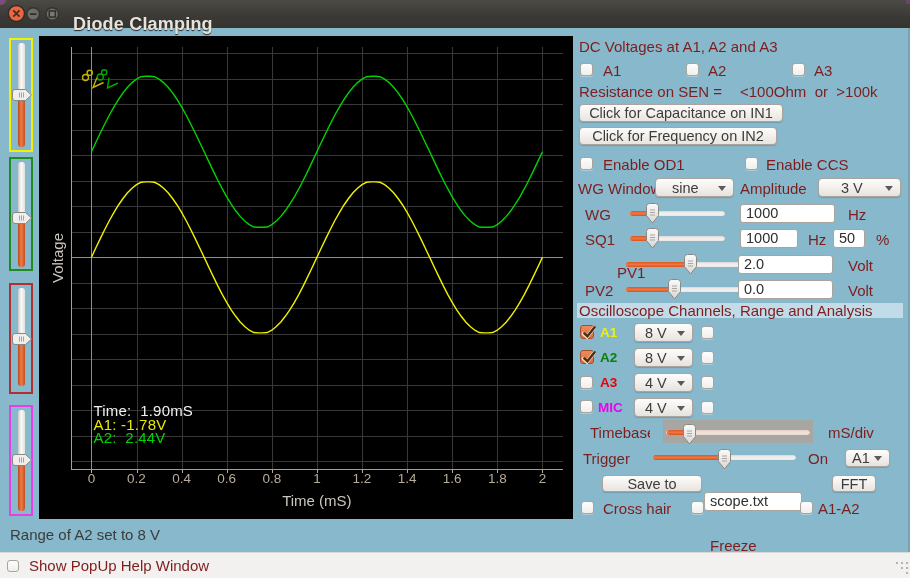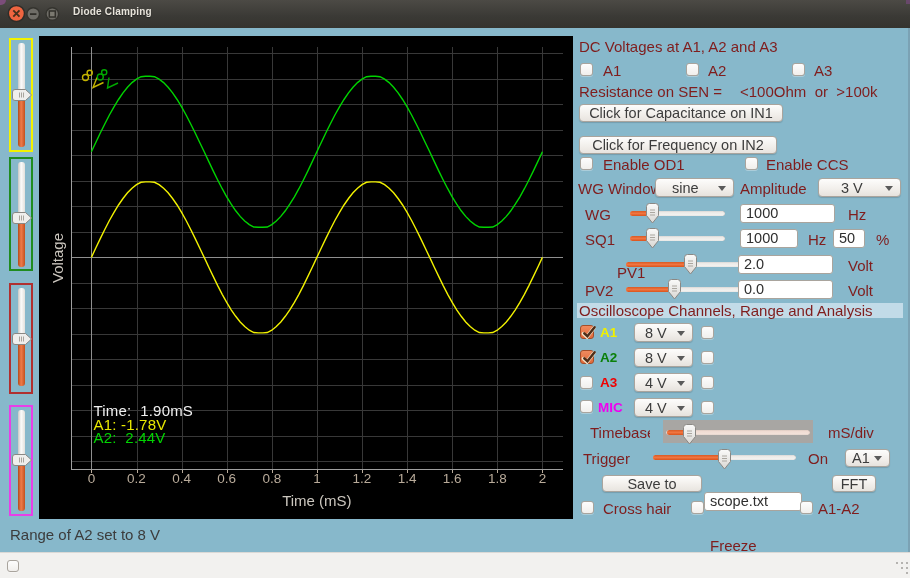--- a/index.html
+++ b/index.html
@@ -2,21 +2,21 @@
 <html><head>
 <meta charset="utf-8">
 <style>
 html,body{margin:0;padding:0;}
 body{width:910px;height:578px;overflow:hidden;font-family:"Liberation Sans",sans-serif;position:relative;background:#87b8cb;}
 #titlebar{position:absolute;left:0;top:0;width:910px;height:28px;background:linear-gradient(#4c4a45,#3a3935 60%,#35342f);}
 #titlebar .corner{position:absolute;left:0;top:0;width:6px;height:5px;background:#7b4d7a;border-bottom-right-radius:5px;}
 #titlebar .corner2{position:absolute;right:0;top:0;width:4px;height:4px;background:#68486a;}
 
 
-#wtitle{position:absolute;left:73px;top:6px;font-size:10px;font-weight:bold;color:#e7e3da;text-shadow:0 1px 1px #222;letter-spacing:0.2px;}
+#wtitle{position:absolute;left:73px;top:14px;font-size:18px;font-weight:bold;color:#e7e3da;text-shadow:0 1px 1px #222;letter-spacing:0.2px;}
 #plot{position:absolute;left:39px;top:36px;width:534px;height:483px;background:#000;}
 .vbox{position:absolute;width:20px;height:110px;box-sizing:content-box;border-width:2px;border-style:solid;}
 .groove-top{position:absolute;width:6.5px;border-radius:3px;background:linear-gradient(90deg,#c9c7c3,#fbfbfa 45%,#e2e0dc);}
 .groove-bot{position:absolute;width:6.5px;border-radius:3px;background:linear-gradient(90deg,#b44a1a,#ef7b4b 45%,#c35220);}
 .vhandle{position:absolute;}
 .label{position:absolute;font-size:15px;line-height:16px;color:#7f1d1d;white-space:pre;}
 .cb{position:absolute;width:13px;height:13px;box-sizing:border-box;background:linear-gradient(#fdfdfd,#f1efec);border:1px solid #a9a49d;border-radius:3px;box-shadow:0 1px 0 rgba(255,255,255,0.3);}
 .cbc{position:absolute;width:14px;height:14px;box-sizing:border-box;background:linear-gradient(#ef8a5e,#e26a3a);border:1px solid #a34e2a;border-radius:3px;}
 .btn{position:absolute;box-sizing:border-box;background:linear-gradient(#fdfdfc,#f1eeea 60%,#e8e4df);border:1px solid #a9a49d;border-radius:4px;font-size:14.5px;color:#3c3c3c;text-align:center;box-shadow:0 1px 1px rgba(0,0,0,0.15);}
 .combo{position:absolute;box-sizing:border-box;background:linear-gradient(#fdfdfc,#f1eeea 60%,#e6e2dd);border:1px solid #a9a49d;border-radius:4px;font-size:14.5px;color:#3c3c3c;box-shadow:0 1px 1px rgba(0,0,0,0.15);}
@@ -166,21 +166,21 @@
 <div class="label" style="left:579px;top:39px;">DC Voltages at A1, A2 and A3</div>
 <div class="cb" style="left:580px;top:63px;"></div>
 <div class="label" style="left:603px;top:63px;">A1</div>
 <div class="cb" style="left:686px;top:63px;"></div>
 <div class="label" style="left:708px;top:63px;">A2</div>
 <div class="cb" style="left:792px;top:63px;"></div>
 <div class="label" style="left:814px;top:63px;">A3</div>
 <div class="label" style="left:579px;top:84px;">Resistance on SEN =</div>
 <div class="label" style="left:740px;top:84px;">&lt;100Ohm  or  &gt;100k</div>
 <div class="btn" style="left:579px;top:104px;width:204px;height:18px;line-height:17px;">Click for Capacitance on IN1</div>
-<div class="btn" style="left:579px;top:127px;width:198px;height:18px;line-height:17px;margin-top:9px;">Click for Frequency on IN2</div>
+<div class="btn" style="left:579px;top:127px;width:198px;height:18px;line-height:17px;">Click for Frequency on IN2</div>
 <div class="cb" style="left:580px;top:157px;"></div>
 <div class="label" style="left:603px;top:157px;">Enable OD1</div>
 <div class="cb" style="left:745px;top:157px;"></div>
 <div class="label" style="left:766px;top:157px;">Enable CCS</div>
 <div class="label" style="left:578px;top:181px;">WG Window</div>
 <div class="combo" style="left:655px;top:178px;width:79px;height:19px;">
     <span style="position:absolute;left:16px;top:1px;">sine</span>
     <span class="arr" style="top:7px;"></span>
   </div>
 <div class="label" style="left:740px;top:181px;text-align:right;">Amplitude</div>
@@ -338,15 +338,16 @@
 <div class="cb" style="left:581px;top:501px;"></div>
 <div class="label" style="left:603px;top:501px;">Cross hair</div>
 <div class="cb" style="left:691px;top:501px;"></div>
 <div class="label" style="left:710px;top:501px;margin-top:37px;">Freeze</div>
 <div class="cb" style="left:800px;top:501px;"></div>
 <div class="label" style="left:818px;top:501px;">A1-A2</div>
 
 <div id="statusrow">Range of A2 set to 8 V</div>
 <div id="bottombar">
     <div class="cb"></div>
+    <div class="label">Show PopUp Help Window</div>
   </div>
 <div style="position:absolute;left:908px;top:28px;width:2px;height:524px;background:#7ba2b4;"></div>
 <div style="position:absolute;right:2px;top:560px;width:14px;height:14px;background:radial-gradient(circle 1px at 3px 3px,#b5b3b0 1px,transparent 1.5px),radial-gradient(circle 1px at 8px 8px,#b5b3b0 1px,transparent 1.5px),radial-gradient(circle 1px at 13px 13px,#b5b3b0 1px,transparent 1.5px),radial-gradient(circle 1px at 8px 3px,#b5b3b0 1px,transparent 1.5px),radial-gradient(circle 1px at 13px 8px,#b5b3b0 1px,transparent 1.5px),radial-gradient(circle 1px at 13px 3px,#b5b3b0 1px,transparent 1.5px);"></div>
 
 </body></html>

